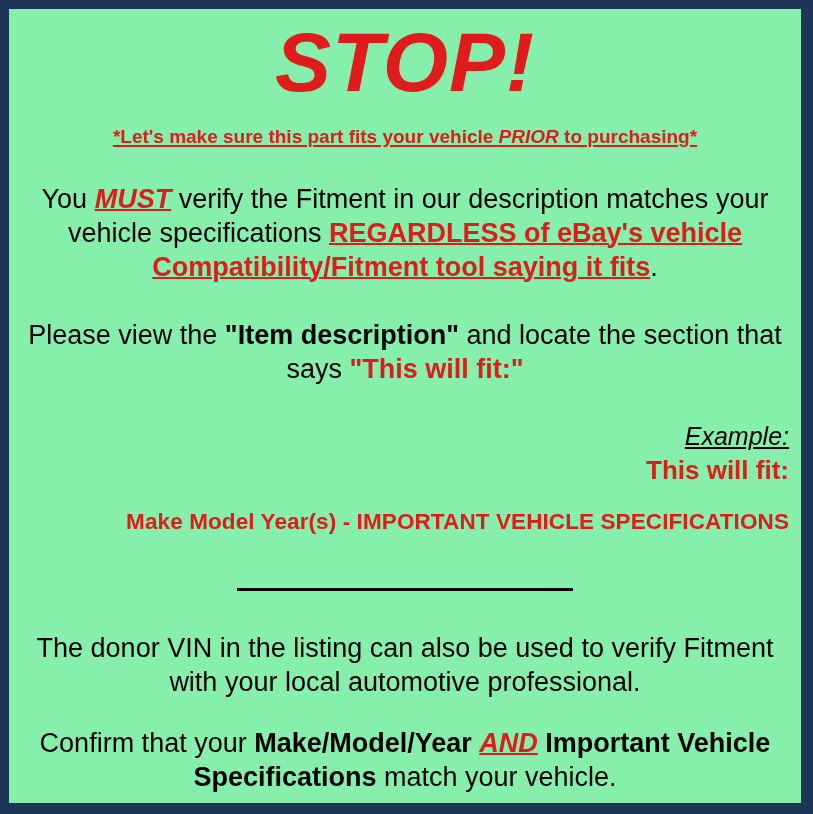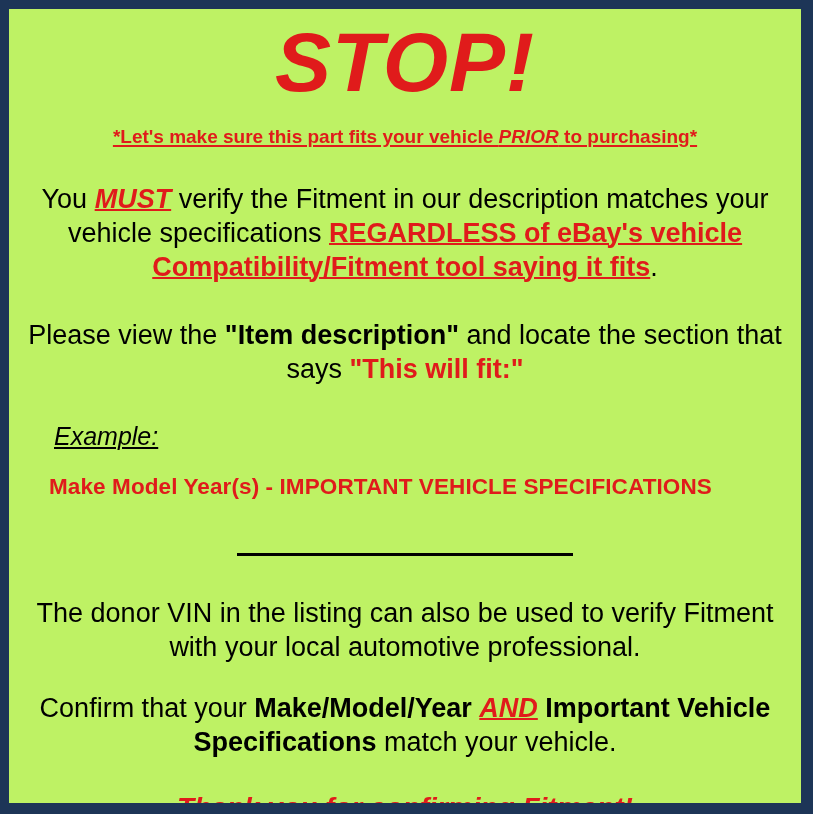--- a/index.html
+++ b/index.html
@@ -5,21 +5,21 @@
   html, body {
     margin: 0;
     padding: 0;
     background: #ffffff;
   }
   #notice-card {
     position: relative;
     width: 813px;
     height: 814px;
     box-sizing: border-box;
-    background: #bef264;
+    background: #86efac;
     border-top: 9px solid #1d3557;
     border-left: 9px solid #1d3557;
     border-right: 12px solid #1d3557;
     border-bottom: 11px solid #1d3557;
     overflow: hidden;
     font-family: "Liberation Sans", sans-serif;
     color: #000000;
   }
   .inner {
     width: 100%;
@@ -71,21 +71,21 @@
   .red { color: #e01b1b; }
   .u {
     text-decoration: underline;
     text-decoration-thickness: 2px;
     text-underline-offset: 1px;
   }
   .i { font-style: italic; text-align: right; }
 
   
   .example-block {
-    text-align: left;
+    text-align: right;
     padding-left: 33px;
     padding-top: 35px;
   }
   .example-label {
     margin: 0;
     font-size: 25px;
     line-height: 1.2;
     font-style: italic;
     color: #000000;
     text-decoration: underline;
@@ -142,20 +142,21 @@
     <h1 class="headline">STOP!</h1>
 
     <p class="subtitle"><span>*Let's make sure this part fits your vehicle </span><span class="ital">PRIOR</span><span> to purchasing*</span></p>
 
     <p class="para p-must"><span>You </span><span class="b i red u">MUST</span><span> verify the Fitment in our description matches your vehicle specifications </span><span class="b red u">REGARDLESS of eBay's vehicle Compatibility/Fitment tool saying it fits</span><span>.</span></p>
 
     <p class="para p-view"><span>Please view the </span><span class="b">"Item description"</span><span> and locate the section that says </span><span class="b red">"This will fit:"</span></p>
 
     <div class="example-block">
       <p class="example-label">Example:</p>
+      <p class="example-fit">This will fit:</p>
       <p class="example-spec">Make Model Year(s) - IMPORTANT VEHICLE SPECIFICATIONS</p>
     </div>
 
     <div class="divider-wrap">
       <span class="divider"></span>
     </div>
 
     <p class="para p-vin">The donor VIN in the listing can also be used to verify Fitment with your local automotive professional.</p>
 
     <p class="para p-confirm"><span>Confirm that your </span><span class="b">Make/Model/Year</span><span> </span><span class="b i red u">AND</span><span> </span><span class="b">Important Vehicle Specifications</span><span> match your vehicle.</span></p>

